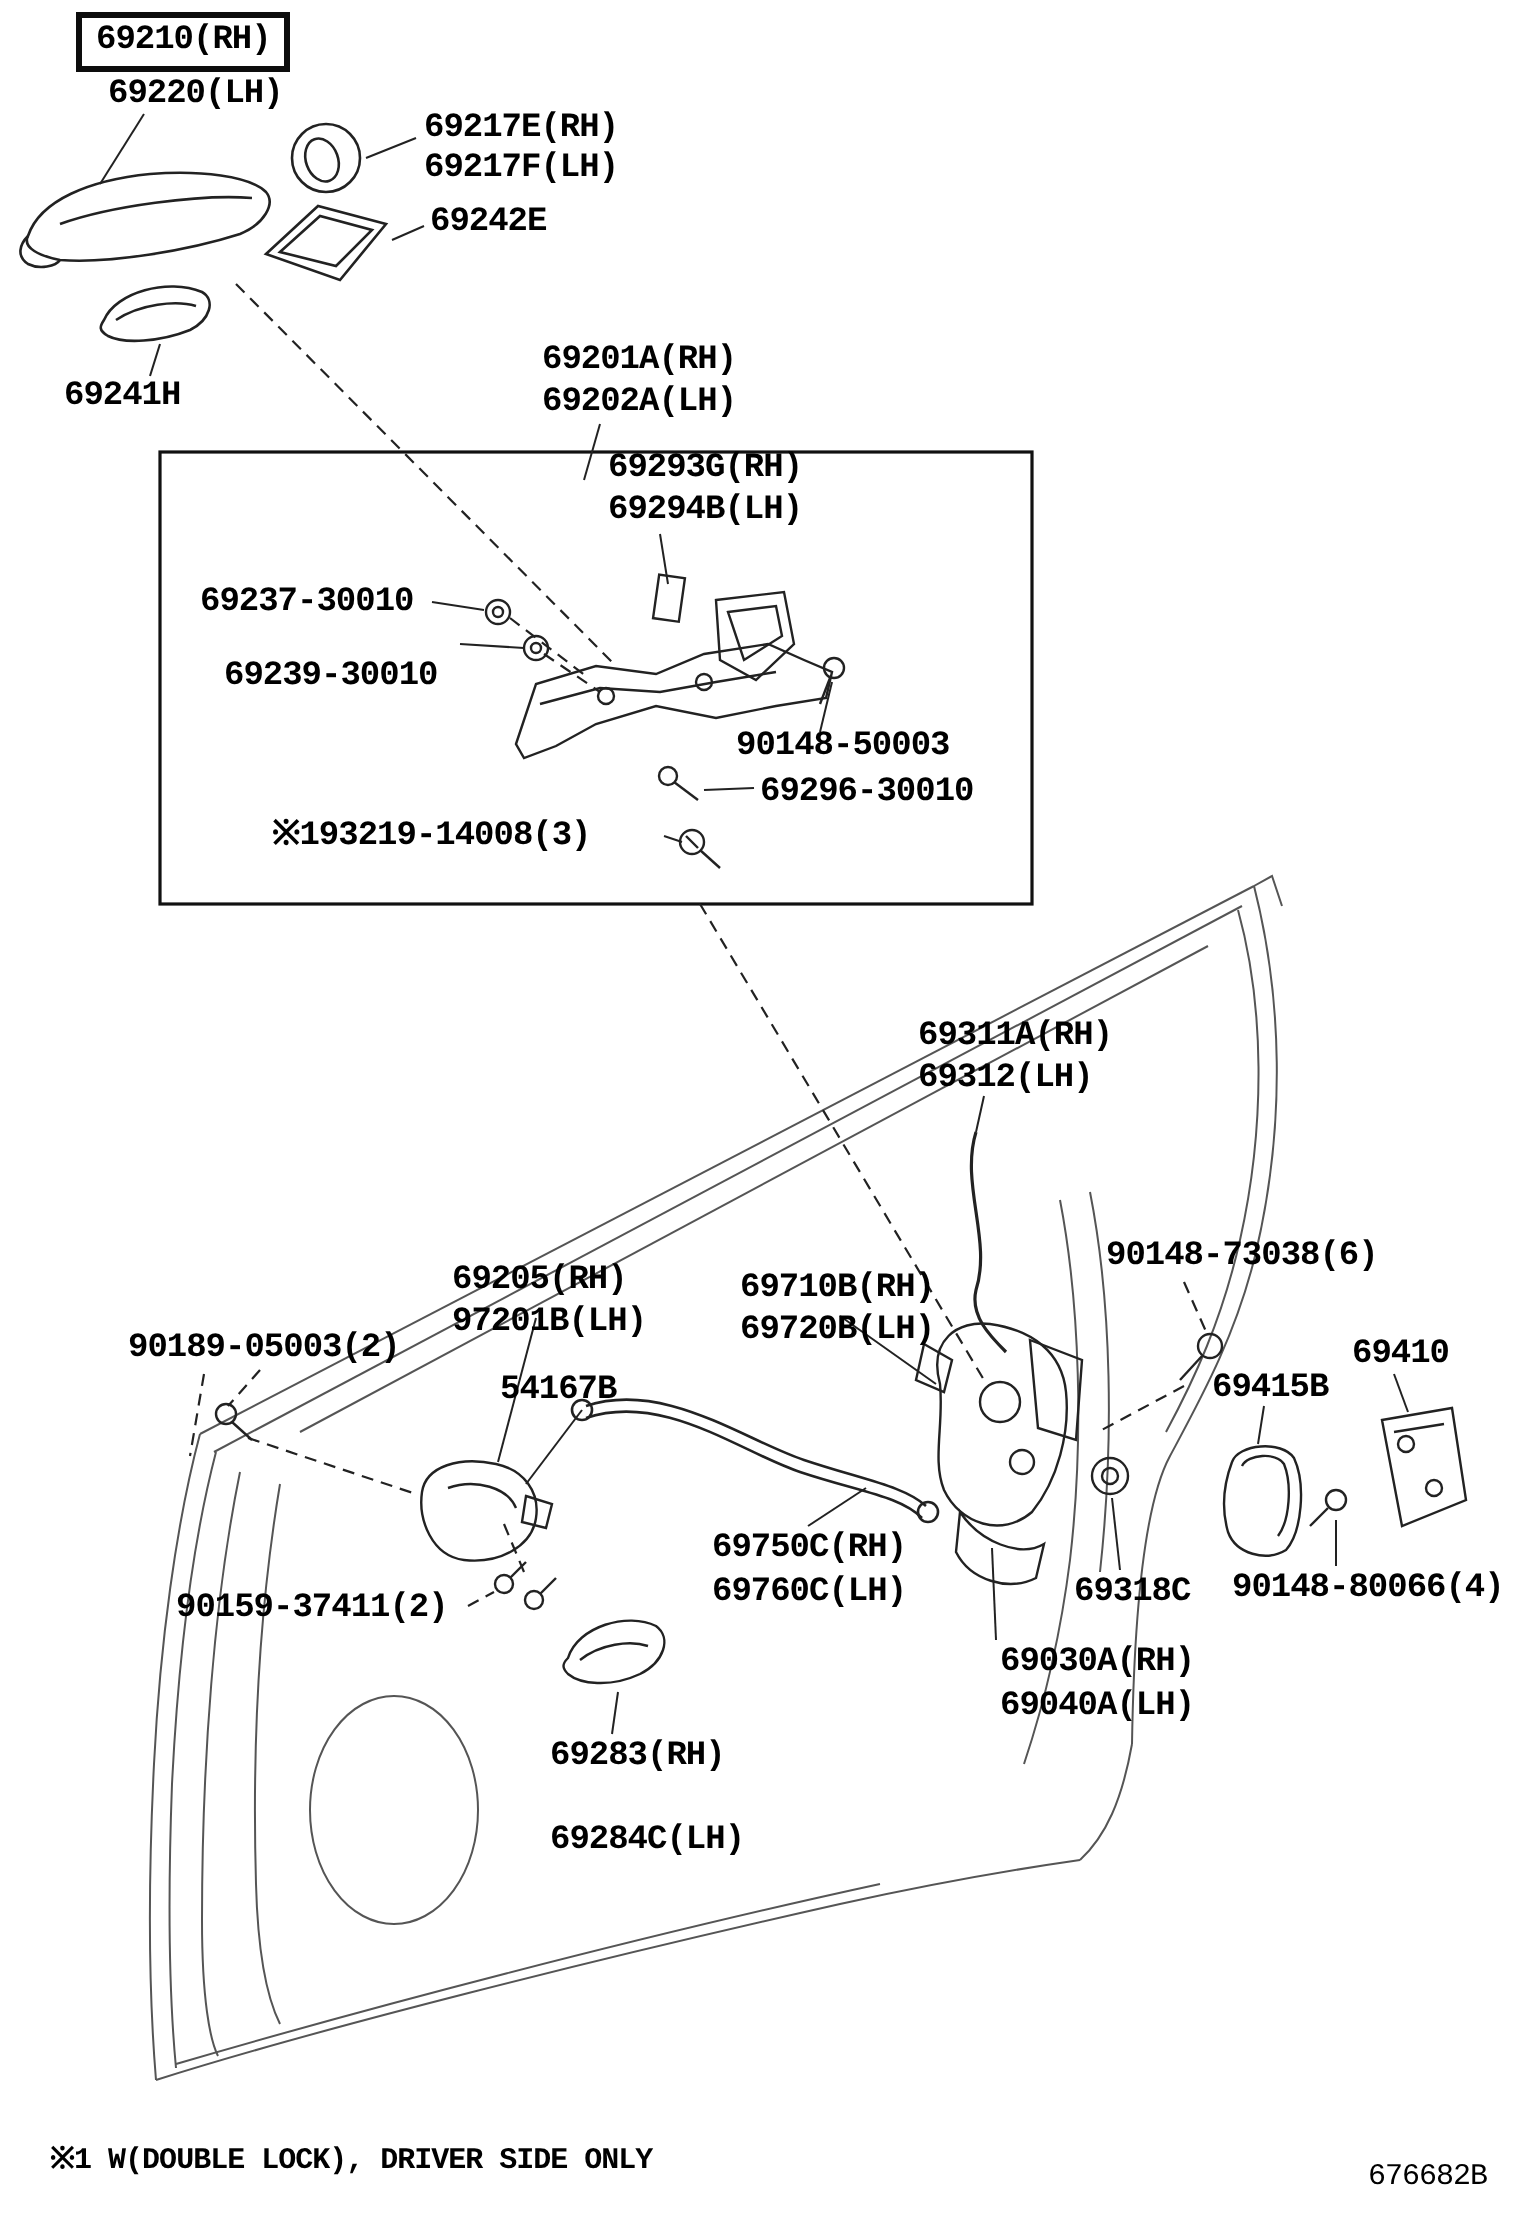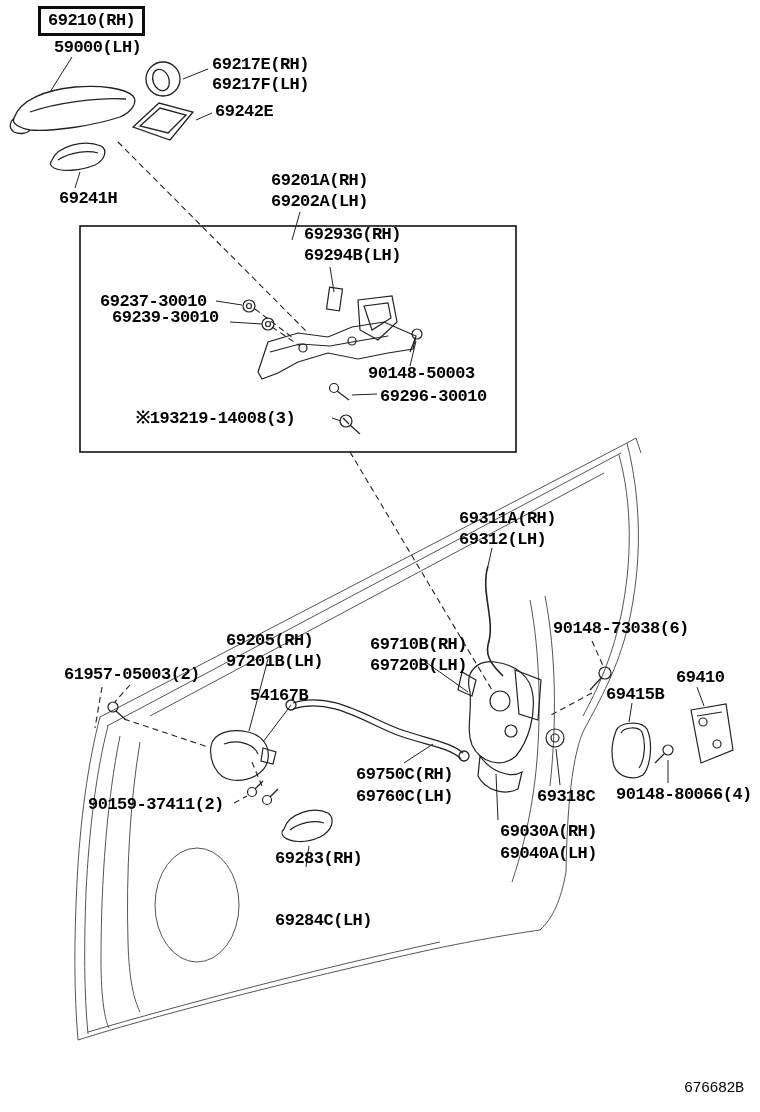--- a/index.html
+++ b/index.html
@@ -168,50 +168,51 @@
       <line x1="592" y1="693" x2="549" y2="716"></line>
       <line x1="130" y1="685" x2="114" y2="703"></line>
       <line x1="124" y1="719" x2="208" y2="747"></line>
       <line x1="102" y1="687" x2="95" y2="728"></line>
       <line x1="234" y1="803" x2="247" y2="796"></line>
       <line x1="262" y1="786" x2="252" y2="762"></line>
     </g>
   </svg>
 
   <div class="lbl boxed" style="left:38px;top:6px">69210(RH)</div>
-  <div class="lbl" style="left:54px;top:38px">59000(LH)</div>
+  <div class="lbl" style="left:54px;top:38px">69220(LH)</div>
   <div class="lbl" style="left:212px;top:55px">69217E(RH)</div>
   <div class="lbl" style="left:212px;top:75px">69217F(LH)</div>
   <div class="lbl" style="left:215px;top:102px">69242E</div>
-  <div class="lbl" style="left:59px;top:189px">69241H</div>
+  <div class="lbl" style="left:32px;top:189px">69241H</div>
   <div class="lbl" style="left:271px;top:171px">69201A(RH)</div>
   <div class="lbl" style="left:271px;top:192px">69202A(LH)</div>
   <div class="lbl" style="left:304px;top:225px">69293G(RH)</div>
   <div class="lbl" style="left:304px;top:246px">69294B(LH)</div>
   <div class="lbl" style="left:100px;top:292px">69237-30010</div>
-  <div class="lbl" style="left:112px;top:308px">69239-30010</div>
+  <div class="lbl" style="left:112px;top:329px">69239-30010</div>
   <div class="lbl" style="left:368px;top:364px">90148-50003</div>
   <div class="lbl" style="left:380px;top:387px">69296-30010</div>
   <div class="lbl" style="left:136px;top:409px">※193219-14008(3)</div>
   <div class="lbl" style="left:459px;top:509px">69311A(RH)</div>
   <div class="lbl" style="left:459px;top:530px">69312(LH)</div>
   <div class="lbl" style="left:553px;top:619px">90148-73038(6)</div>
   <div class="lbl" style="left:226px;top:631px">69205(RH)</div>
   <div class="lbl" style="left:226px;top:652px">97201B(LH)</div>
   <div class="lbl" style="left:370px;top:635px">69710B(RH)</div>
   <div class="lbl" style="left:370px;top:656px">69720B(LH)</div>
   <div class="lbl" style="left:676px;top:668px">69410</div>
   <div class="lbl" style="left:606px;top:685px">69415B</div>
   <div class="lbl" style="left:250px;top:686px">54167B</div>
-  <div class="lbl" style="left:64px;top:665px">61957-05003(2)</div>
+  <div class="lbl" style="left:64px;top:665px">90189-05003(2)</div>
   <div class="lbl" style="left:88px;top:795px">90159-37411(2)</div>
   <div class="lbl" style="left:356px;top:765px">69750C(RH)</div>
   <div class="lbl" style="left:356px;top:787px">69760C(LH)</div>
   <div class="lbl" style="left:537px;top:787px">69318C</div>
   <div class="lbl" style="left:616px;top:785px">90148-80066(4)</div>
   <div class="lbl" style="left:500px;top:822px">69030A(RH)</div>
   <div class="lbl" style="left:500px;top:844px">69040A(LH)</div>
-  <div class="lbl" style="left:275px;top:849px">69283(RH)</div>
+  <div class="lbl" style="left:275px;top:869px">69283(RH)</div>
   <div class="lbl" style="left:275px;top:911px">69284C(LH)</div>
 
+  <div class="footnote" style="left:25px;top:1068px">※1 W(DOUBLE LOCK), DRIVER SIDE ONLY</div>
   <div class="docnum" style="left:684px;top:1080px">676682B</div>
 
 </div>
 
 </body></html>

